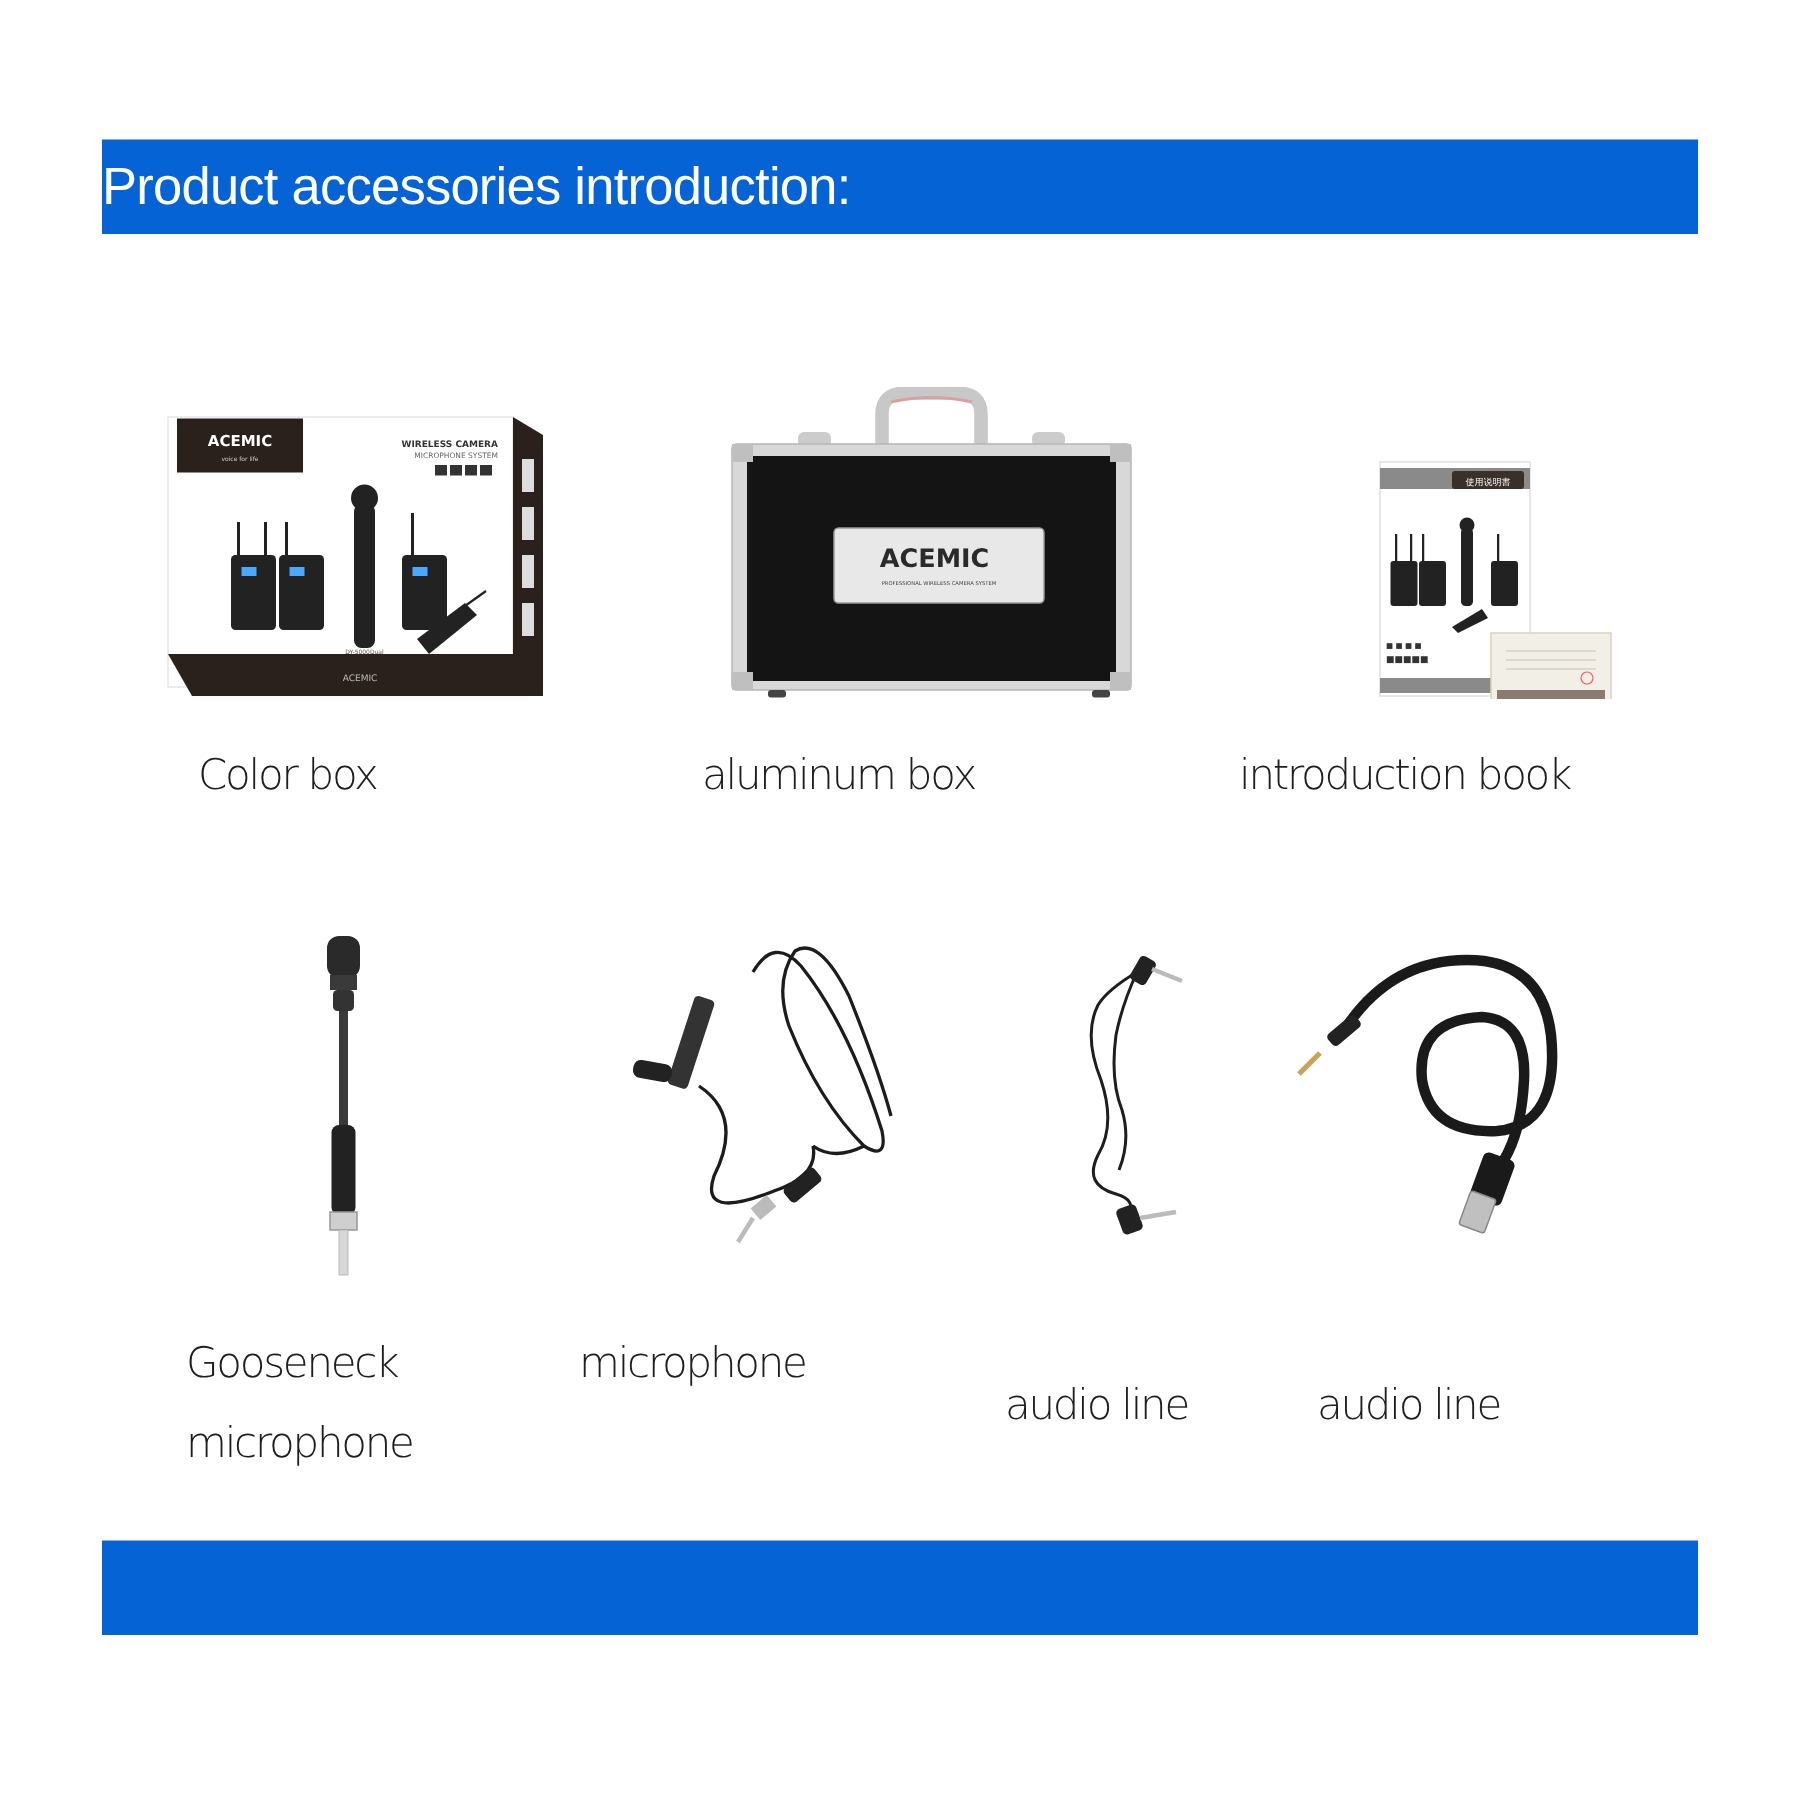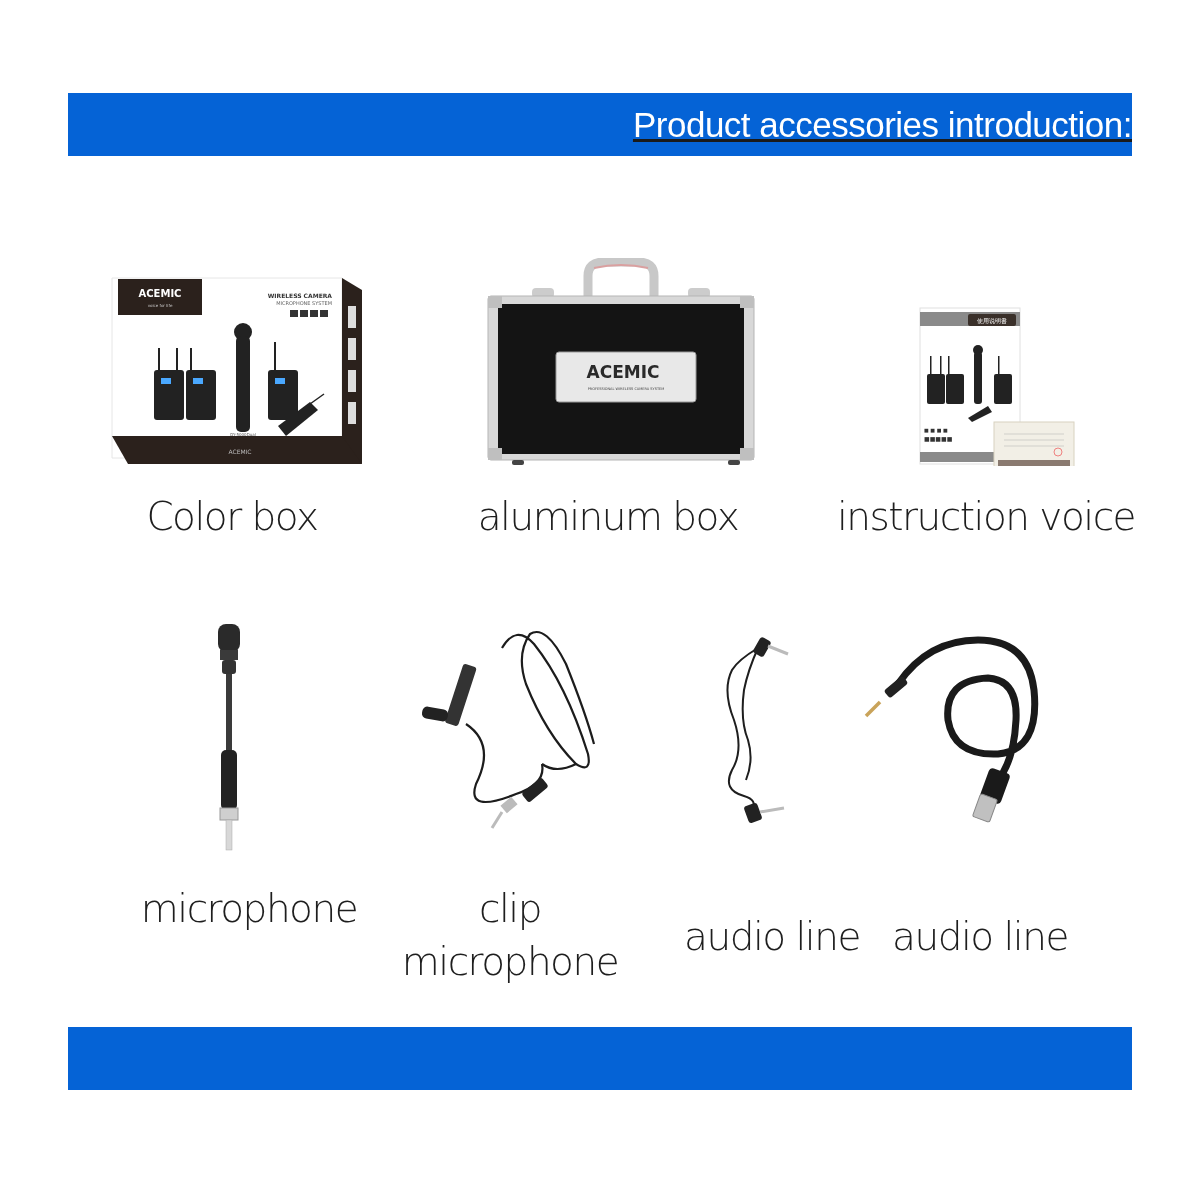--- a/index.html
+++ b/index.html
@@ -1,25 +1,25 @@
 <!DOCTYPE html>
 <html><head>
 <meta charset="utf-8">
 <style>
   * { box-sizing: border-box; margin: 0; padding: 0; }
   html, body { width: 1200px; height: 1200px; background: #ffffff; overflow: hidden; }
   body { position: relative; font-family: "Liberation Sans", "DejaVu Sans", sans-serif; color: #1a1a1a; }
 
   .bar { position: absolute; left: 68px; width: 1064px; height: 63px; background: #0563d6; }
-  .bar.top { top: 93px; display: flex; align-items: center; justify-content: flex-end; text-decoration: underline; }
+  .bar.top { top: 93px; display: flex; align-items: center; justify-content: flex-start; }
   .bar.bottom { top: 1027px; }
   .bar-title { color: #ffffff; font-size: 35px; letter-spacing: -0.5px; font-family: "Liberation Sans", sans-serif; }
 
   .item { position: absolute; text-decoration: underline; }
-  .label { position: absolute; font-family: "DejaVu Sans", sans-serif; font-weight: 200; font-size: 39px; color: #1e1e1e; letter-spacing: -1.5px; text-align: center; line-height: 53px; white-space: nowrap; }
+  .label { position: absolute; font-family: "DejaVu Sans", sans-serif; font-weight: 200; font-size: 28px; color: #1e1e1e; letter-spacing: -1.5px; text-align: left; line-height: 53px; white-space: nowrap; }
   .label span { display: block; }
   svg { display: block; }
 </style>
 </head>
 <body>
 
 <div class="bar top">
   <div class="bar-title">Product accessories introduction:</div>
 </div>
 
@@ -124,53 +124,53 @@
     <rect x="2" y="146" width="100" height="10" fill="#8a8a8a"></rect>
 
     <rect x="76" y="116" width="80" height="48" fill="#f2efe6" stroke="#d8d2c0"></rect>
     <line x1="86" y1="128" x2="146" y2="128" stroke="#bbb" stroke-width="0.6"></line>
     <line x1="86" y1="134" x2="146" y2="134" stroke="#bbb" stroke-width="0.6"></line>
     <line x1="86" y1="140" x2="146" y2="140" stroke="#bbb" stroke-width="0.6"></line>
     <circle cx="140" cy="146" r="4" fill="none" stroke="#e66" stroke-width="0.8"></circle>
     <rect x="80" y="154" width="72" height="6" fill="#8a7a70"></rect>
   </svg>
 </div>
-<div class="label" style="left:826px; top:490px; width:320px;">instruction voice</div>
+<div class="label" style="left:826px; top:490px; width:320px;">introduction book</div>
 
 <div class="item" style="left:200px; top:620px; width:60px; height:240px;">
   <svg width="60" height="240" viewBox="0 0 60 240">
     <rect x="18" y="4" width="22" height="28" rx="8" fill="#2a2a2a"></rect>
     <rect x="20" y="30" width="18" height="10" fill="#3a3a3a"></rect>
     <rect x="22" y="40" width="14" height="14" rx="3" fill="#333"></rect>
     <rect x="26" y="54" width="6" height="78" fill="#3a3a3a"></rect>
     <rect x="21" y="130" width="16" height="60" rx="5" fill="#222"></rect>
     <rect x="20" y="188" width="18" height="12" fill="#cfcfcf" stroke="#999"></rect>
     <rect x="26" y="200" width="6" height="30" fill="#d8d8d8" stroke="#aaa" stroke-width="0.5"></rect>
   </svg>
 </div>
 <div class="label" style="left:124px; top:882px; width:250px;">
+  <span>Gooseneck</span>
   <span>microphone</span>
 </div>
 
 <div class="item" style="left:416px; top:624px; width:186px; height:212px;">
   <svg width="186" height="212" viewBox="0 0 186 212">
     <g fill="none" stroke="#1c1c1c" stroke-width="2.2">
       <path d="M50,100 Q80,120 60,160 Q50,190 100,170 Q130,160 126,140"></path>
       <path d="M86,24 Q100,0 118,20 Q150,60 172,130 Q176,150 160,140 Q130,110 110,60 Q100,30 114,10 Q130,0 150,40 Q170,90 178,120"></path>
       <path d="M126,140 Q140,150 160,140"></path>
     </g>
     <rect x="38" y="40" width="14" height="62" rx="3" transform="rotate(18 45 70)" fill="#333"></rect>
     <rect x="6" y="84" width="26" height="12" rx="5" fill="#222" transform="rotate(10 19 90)"></rect>
     <rect x="106" y="160" width="26" height="12" rx="3" fill="#222" transform="rotate(-40 119 166)"></rect>
     <rect x="86" y="176" width="14" height="10" fill="#bbb" transform="rotate(-40 93 181)"></rect>
     <line x1="86" y1="188" x2="76" y2="204" stroke="#bbb" stroke-width="3"></line>
   </svg>
 </div>
 <div class="label" style="left:386px; top:882px; width:248px;">
-  <span>clip</span>
   <span>microphone</span>
 </div>
 
 <div class="item" style="left:718px; top:630px; width:80px; height:196px;">
   <svg width="80" height="196" viewBox="0 0 80 196">
     <g fill="none" stroke="#1e1e1e" stroke-width="2">
       <path d="M40,18 Q20,30 14,40 Q4,60 16,90 Q26,120 14,140 Q4,160 26,166 Q40,170 34,180"></path>
       <path d="M40,18 Q30,40 26,60 Q22,90 30,110 Q36,130 28,150"></path>
     </g>
     <rect x="38" y="8" width="12" height="18" rx="3" fill="#222" transform="rotate(30 44 17)"></rect>

